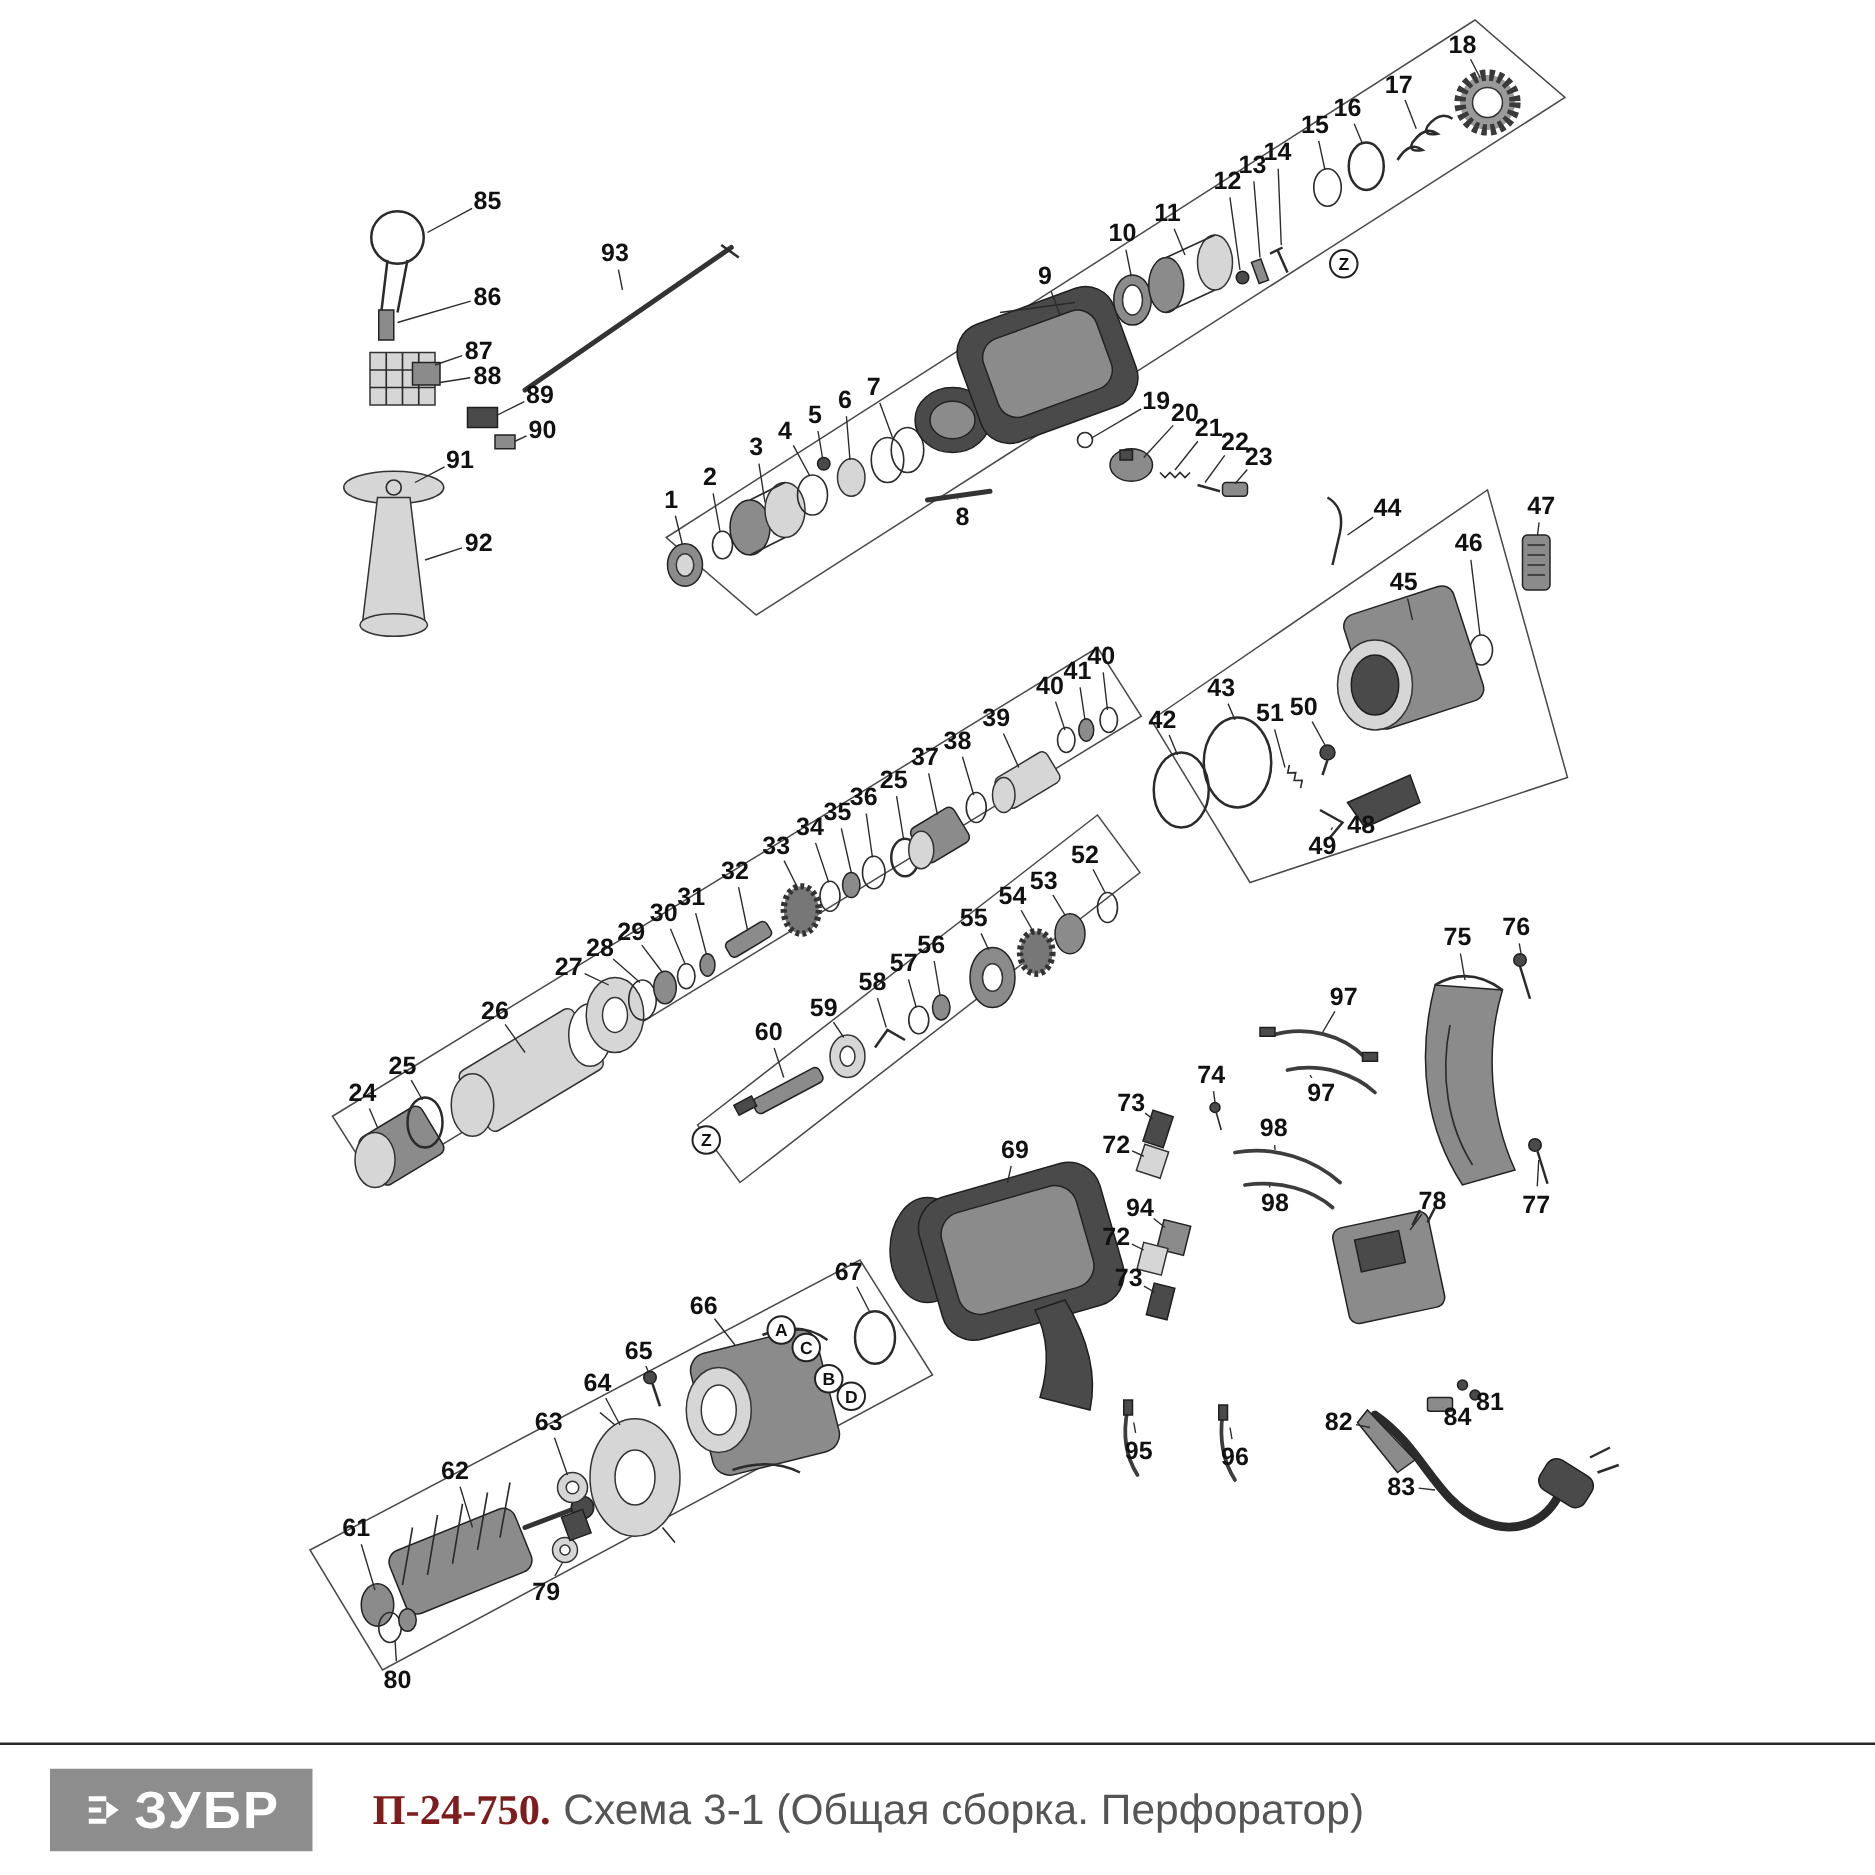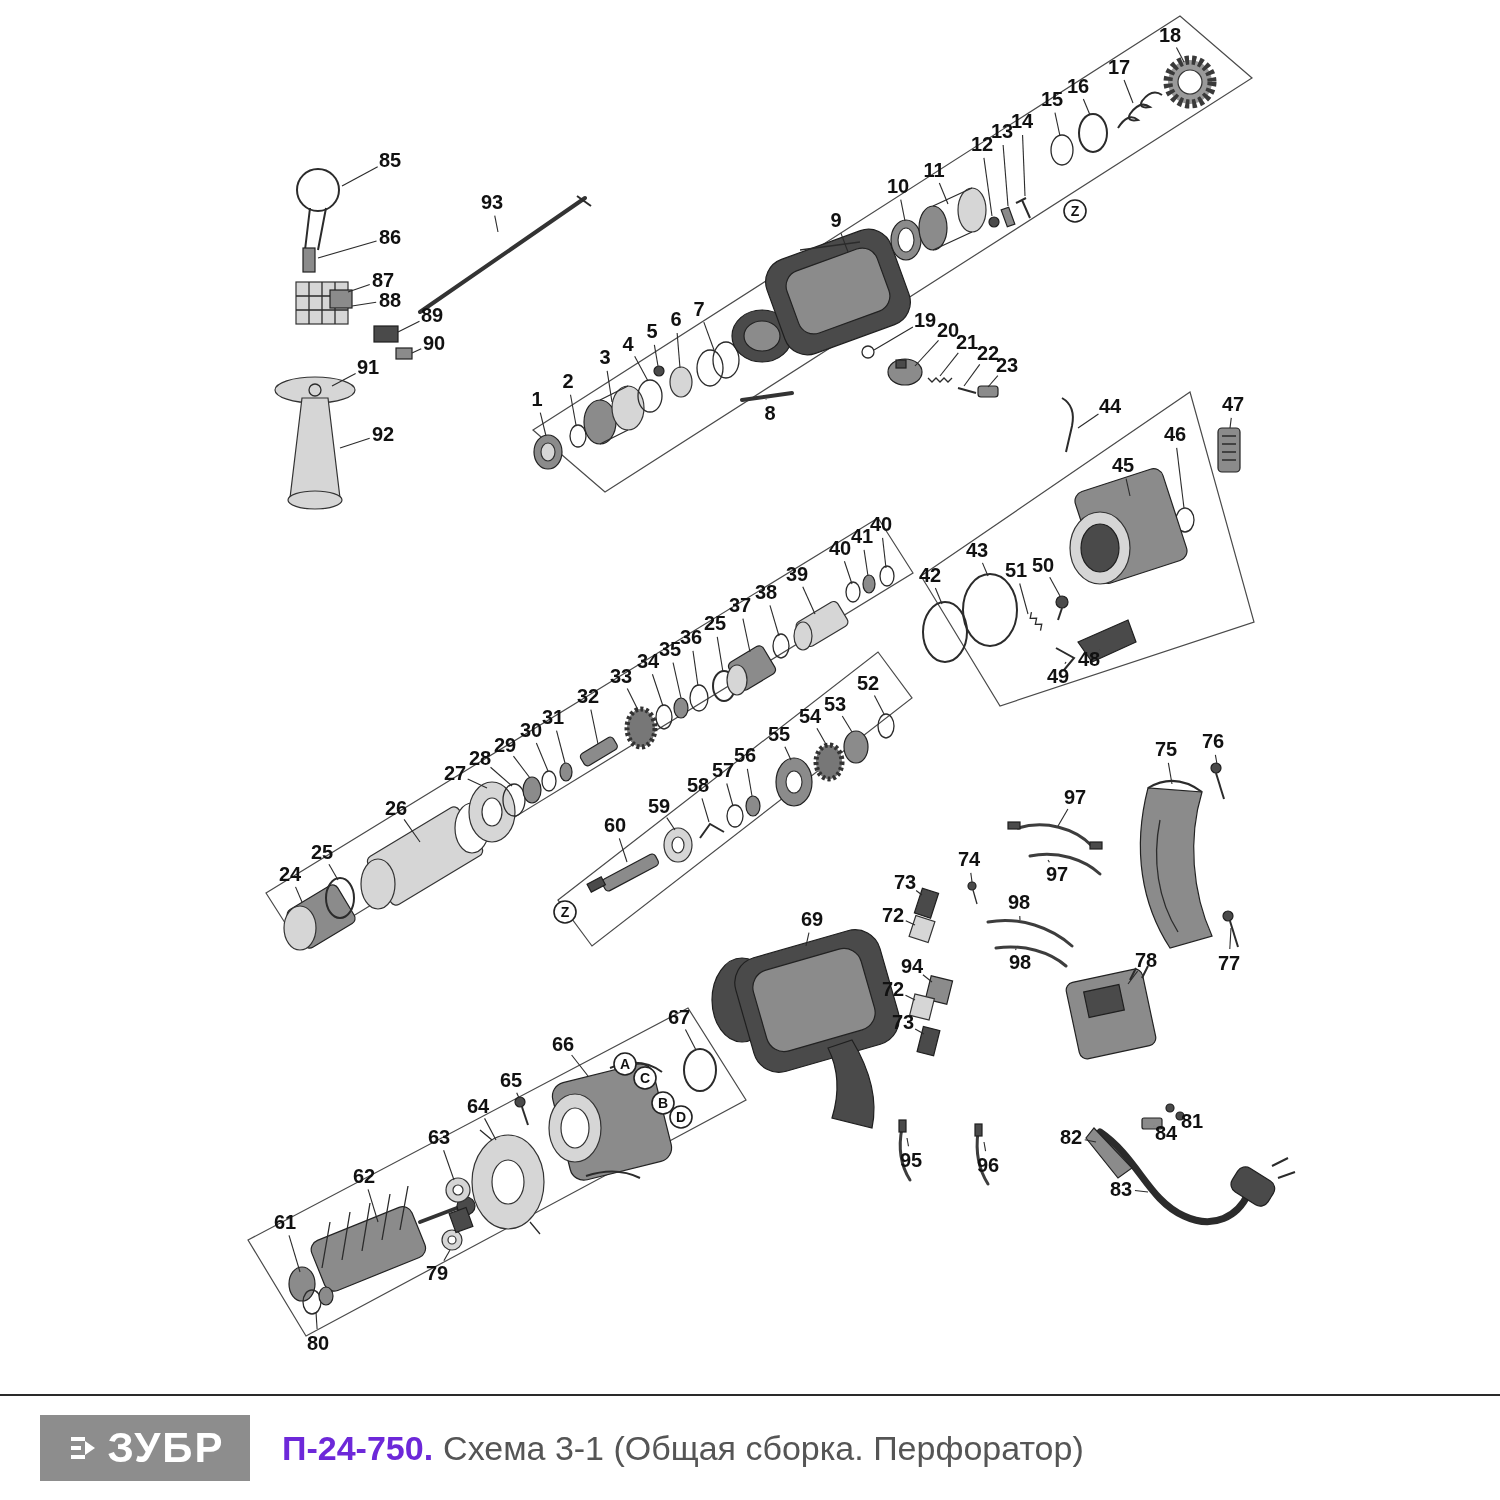--- a/index.html
+++ b/index.html
@@ -21,26 +21,26 @@
   .gear{fill:#9a9a9a;stroke:#3a3a3a;stroke-width:9;stroke-dasharray:4 3;}
   .gearsm{fill:#777;stroke:#333;stroke-width:5;stroke-dasharray:3 2.5;}
   .leader{stroke:#2b2b2b;stroke-width:1.1;}
   .plabel{font-weight:bold;font-size:20px;fill:#111;text-anchor:middle;}
   .plabel.small{font-size:14px;}
   .clabel{fill:#fff;stroke:#222;stroke-width:1.6;}
 
   
   .footer{position:absolute;left:0;bottom:0;width:1500px;height:106px;
           border-top:2px solid #2a2a2a;display:flex;align-items:center;
-          box-sizing:border-box;padding-left:40px;gap:32px;background:#fff;}
+          box-sizing:border-box;padding-left:40px;gap:48px;background:#fff;}
   .logo{width:210px;height:66px;background:#8d8d8d;display:flex;align-items:center;
         justify-content:center;gap:8px;}
   .logo-text{color:#fff;font-weight:bold;font-size:42px;letter-spacing:2px;line-height:1;}
   .caption{font-size:34px;color:#555;}
-  .caption .model{font-weight:bold;color:#6d28d9;margin-right:10px;}
+  .caption .model{font-weight:bold;color:#7f1d1d;margin-right:10px;font-family:Liberation Serif, serif;}
 </style>
 </head>
 <body>
 
 <div class="page">
 
   <svg id="diagram" width="1500" height="1392" viewBox="0 0 1500 1392" xmlns="http://www.w3.org/2000/svg">
 
     <g>
       <polygon class="gbox" points="533,430 1180,16 1252,78 605,492"></polygon>

